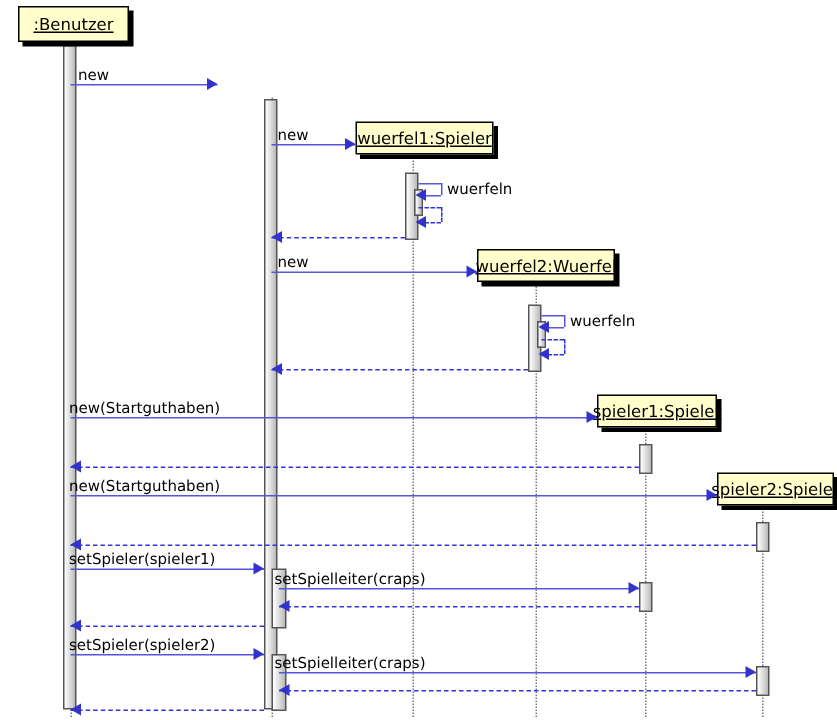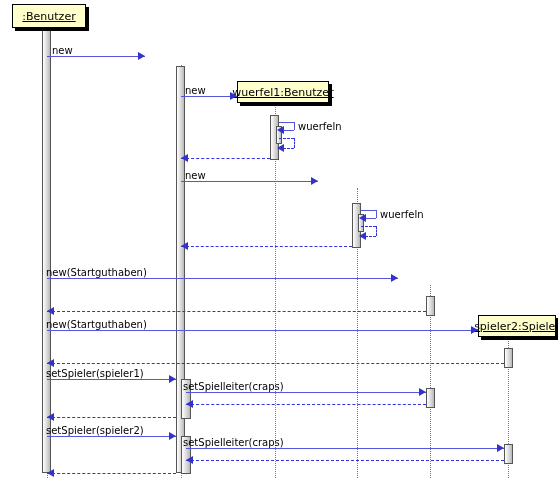--- a/index.html
+++ b/index.html
@@ -101,21 +101,27 @@
     <div class="activation" style="left: 181px; top: 379px; width: 10px; height: 40px;"></div>
     <div class="activation" style="left: 181px; top: 436px; width: 10px; height: 38px;"></div>
     <div class="activation" style="left: 426px; top: 388px; width: 9px; height: 20px;"></div>
     <div class="activation" style="left: 504px; top: 444px; width: 9px; height: 20px;"></div>
     <div class="activation" style="left: 276px; top: 126px; width: 6px; height: 18px;"></div>
     <div class="activation" style="left: 358px; top: 214px; width: 6px; height: 18px;"></div>
     <div class="objbox" style="left: 12px; top: 4px; width: 74px; height: 24px;">
       <span class="objlabel">:Benutzer</span>
     </div>
     <div class="objbox" style="left: 237px; top: 81px; width: 92px; height: 22px;">
-      <span class="objlabel">wuerfel1:Benutzer</span>
+      <span class="objlabel">wuerfel1:Spieler</span>
+    </div>
+    <div class="objbox" style="left: 318px; top: 166px; width: 92px; height: 22px;">
+      <span class="objlabel">wuerfel2:Wuerfel</span>
+    </div>
+    <div class="objbox" style="left: 398px; top: 263px; width: 80px; height: 22px;">
+      <span class="objlabel">spieler1:Spieler</span>
     </div>
     <div class="objbox" style="left: 478px; top: 315px; width: 78px; height: 22px;">
       <span class="objlabel">spieler2:Spieler</span>
     </div>
     <div class="msgline" style="left: 47px; top: 56px; width: 98px;"></div>
     <div class="arrow-r" style="left: 138px; top: 52px;"></div>
     <div class="msglabel" style="left: 52px; top: 46px;">new</div>
     <div class="msgline" style="left: 181px; top: 96px; width: 56px;"></div>
     <div class="arrow-r" style="left: 230px; top: 92px;"></div>
     <div class="msglabel" style="left: 185px; top: 86px;">new</div>

